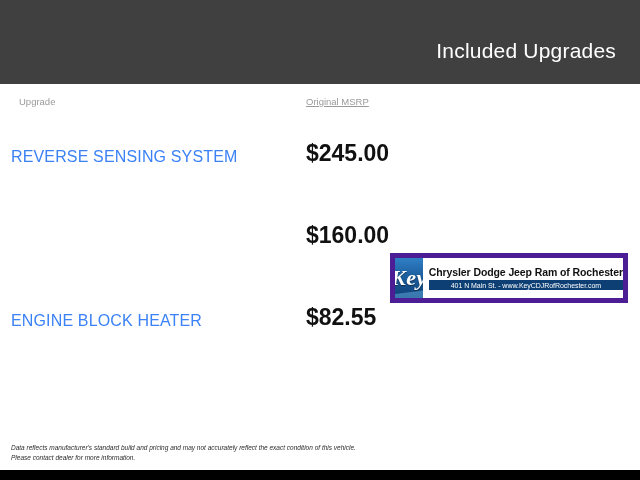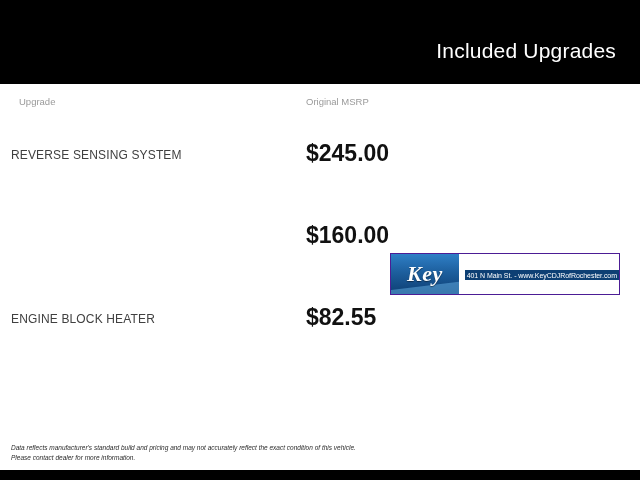--- a/index.html
+++ b/index.html
@@ -20,21 +20,21 @@
     background: #ffffff;
     box-sizing: border-box;
   }
   
   .header {
     position: absolute;
     left: 0;
     top: 0;
     width: 640px;
     height: 84px;
-    background: #000000;
+    background: #404040;
     display: flex;
     align-items: center;
     justify-content: flex-end;
   }
   .header-title {
     color: #ffffff;
     font-size: 21px;
     font-weight: 400;
     letter-spacing: 0.2px;
     padding-right: 24px;
@@ -55,59 +55,60 @@
     font-size: 9.5px;
     color: #9a9a9a;
     margin-left: 8px;
   }
   .col-msrp {
     position: absolute;
     left: 306px;
     top: 0;
     font-size: 9.5px;
     color: #9a9a9a;
+    text-decoration: underline;
   }
   
   .rows {
     position: absolute;
     left: 0;
     top: 130px;
     width: 640px;
   }
   .row {
     position: relative;
     height: 82px;
   }
   .row-name {
     position: absolute;
     left: 11px;
     top: 18px;
-    font-size: 12px;
-    color: #404040;
+    font-size: 16px;
+    color: #3b82f6;
     letter-spacing: 0.15px;
   }
   .row-price {
     position: absolute;
     left: 306px;
     top: 10px;
     width: 68px;
     text-align: right;
     font-size: 23px;
     font-weight: bold;
     color: #111111;
   }
   
   .dealer-badge {
     position: absolute;
     left: 390px;
     top: 253px;
     width: 228px;
     height: 40px;
     background: #ffffff;
-    border: 1px solid #4c1d95;
+    border: 5px solid #4c1d95;
     display: flex;
     align-items: stretch;
     overflow: hidden;
   }
   .badge-left {
     position: relative;
     width: 82px;
     background: linear-gradient(to bottom, #2f7fc6 0%, #1d5f9e 45%, #0d3f74 100%);
     display: flex;
     align-items: center;
@@ -217,20 +218,21 @@
     <div class="row">
     </div>
 
   </div>
 
   <div class="dealer-badge">
     <div class="badge-left">
       <span class="badge-key">Key</span>
     </div>
     <div class="badge-right">
+      <div class="badge-name">Chrysler Dodge Jeep Ram of Rochester</div>
       <div class="badge-addr">401 N Main St. - www.KeyCDJRofRochester.com</div>
     </div>
   </div>
 
   <div class="disclaimer">
     <div>Data reflects manufacturer's standard build and pricing and may not accurately reflect the exact condition of this vehicle.</div>
     <div>Please contact dealer for more information.</div>
   </div>
 
   <div class="footer-band"></div>

